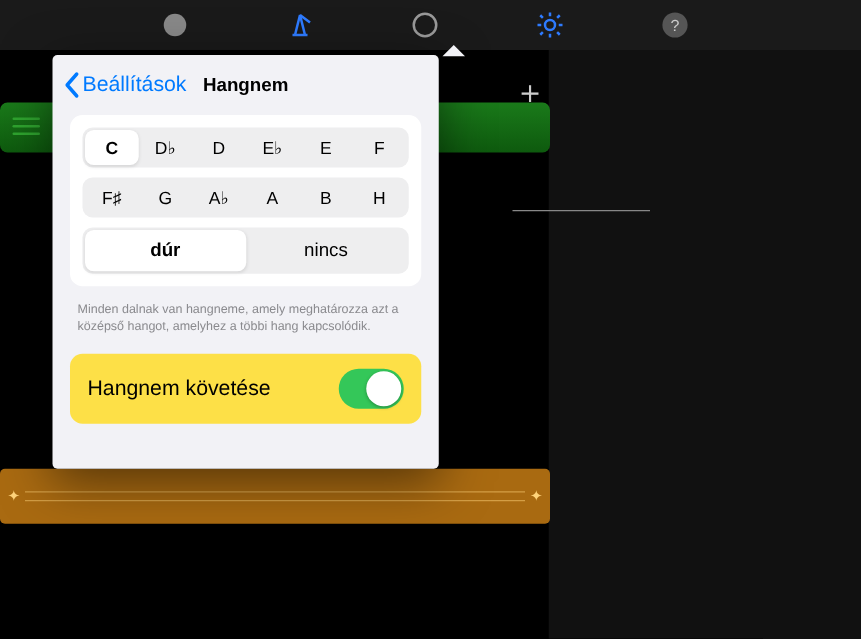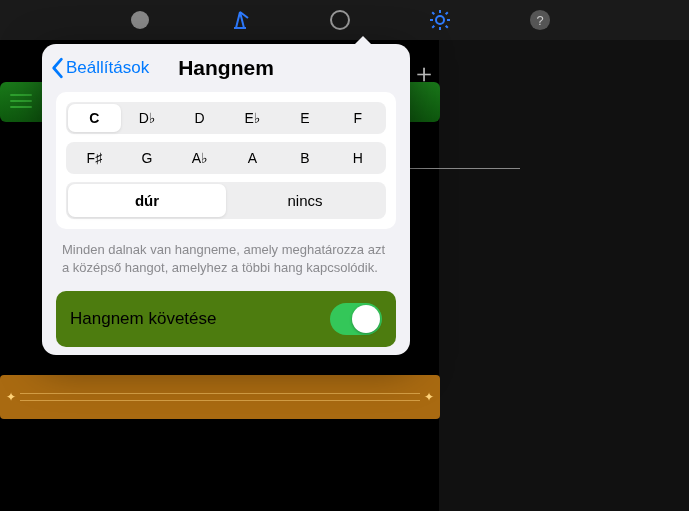--- a/index.html
+++ b/index.html
@@ -17,40 +17,40 @@
     .menu-lines div { height: 2px; background: #2fa52f; margin: 4px 0; border-radius: 1px; }
 
     
     .orangestrip { position: absolute; top: 375px; left: 0; width: 440px; height: 44px; background: #a96a11; border-radius: 4px; display:flex; align-items:center; }
     .orangestrip .wave { flex:1; height:8px; border-top:1px solid #ffd37a; border-bottom:1px solid #ffd37a; margin:0 4px; opacity:.5;}
 
     
     .plusbtn { position: absolute; top: 56px; right: 252px; color: #ccc; font-size: 26px; font-weight: 300; }
 
     
-    .popover { position: absolute; top: 44px; left: 42px; width: 368px; background: #f2f2f6; border-radius: 14px; box-shadow: 0 10px 40px rgba(0,0,0,.5); padding-bottom: 0; }
+    .popover { position: absolute; top: 44px; left: 42px; width: 309px; background: #f2f2f6; border-radius: 4px; box-shadow: 0 10px 40px rgba(0,0,0,.5); padding-bottom: 28px; }
     .popover::before { content: ""; position: absolute; top: -8px; left: 312px; width: 0; height: 0; border-left: 9px solid transparent; border-right: 9px solid transparent; border-bottom: 9px solid #f2f2f6; }
 
     .pop-head { height: 48px; display: flex; align-items: center; position: relative; }
     .back { position: absolute; left: 8px; display: flex; align-items: center; color: #007aff; font-size: 17px; cursor: pointer; }
     .back svg { margin-right: 2px; }
-    .pop-title { margin: 0 auto; font-size: 21px; font-weight: 600; color: #000; }
+    .pop-title { margin: 0 auto; font-size: 15px; font-weight: 600; color: #000; }
 
     .card { background: #fff; border-radius: 10px; margin: 0 14px 8px; padding: 10px; }
 
     
     .segrow { display: flex; background: #eeeeef; border-radius: 8px; padding: 2px; margin-bottom: 8px; }
     .segrow:last-child { margin-bottom: 0; }
     .seg { flex: 1; text-align: center; padding: 6px 0; font-size: 14px; color: #000; border-radius: 7px; cursor: pointer; }
     .seg.sel { background: #fff; box-shadow: 0 1px 3px rgba(0,0,0,.1); font-weight: 600; }
     .segrow.mode .seg { padding: 8px 0; font-size: 15px; }
 
-    .desc { color: #8a8a8e; font-size: 13px; line-height: 1.4; padding: 4px 20px 14px; }
+    .desc { color: #8a8a8e; font-size: 10px; line-height: 1.4; padding: 4px 20px 14px; }
 
-    .followrow { background:#4d7c0f; border-radius: 10px; margin: 0 14px 8px; display: flex; align-items: center; justify-content: space-between; padding: 12px 14px; }
+    .followrow { background:#fde047; border-radius: 10px; margin: 0 14px 8px; display: flex; align-items: center; justify-content: space-between; padding: 12px 14px; }
     .followrow .lbl { font-size: 17px; color: #000; }
     .switch { width: 52px; height: 32px; background: #34c759; border-radius: 16px; position: relative; cursor: pointer; }
     .switch .knob { position: absolute; right: 2px; top: 2px; width: 28px; height: 28px; background: #fff; border-radius: 50%; box-shadow: 0 1px 3px rgba(0,0,0,.3); }
 
     
     .callout { position: absolute; top: 168px; left: 410px; width: 110px; height: 1px; background: #888; }
 
     
     .darkpanel { position:absolute; top:40px; right:0; bottom:0; width:250px; background:#111; }
   </style>

